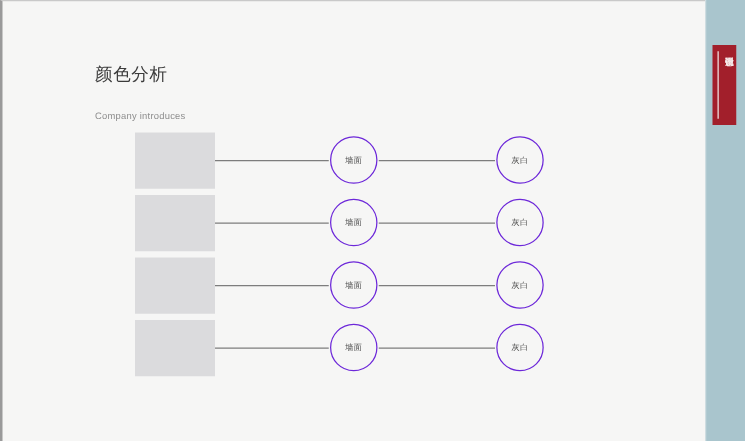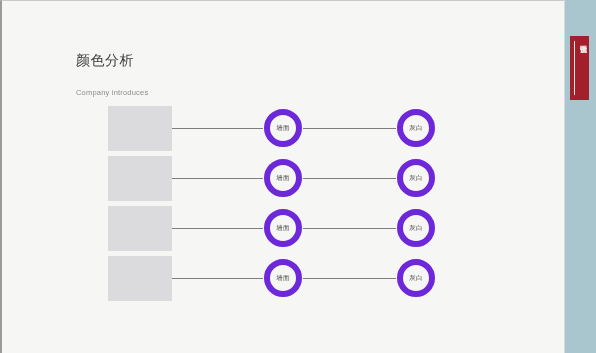--- a/index.html
+++ b/index.html
@@ -131,21 +131,21 @@
     top: 22px;
     width: 93px;
     height: 1px;
     background: #7d7d7d;
   }
   .node {
     position: absolute;
     top: 3px;
     width: 38px;
     height: 38px;
-    border: 6px solid #6d28d9;
+    border: 1px solid #6d28d9;
     border-radius: 50%;
     background: #f6f6f5;
     box-sizing: border-box;
     display: flex;
     align-items: center;
     justify-content: center;
   }
   .node span {
     font-size: 6.5px;
     color: #4a4a4a;

